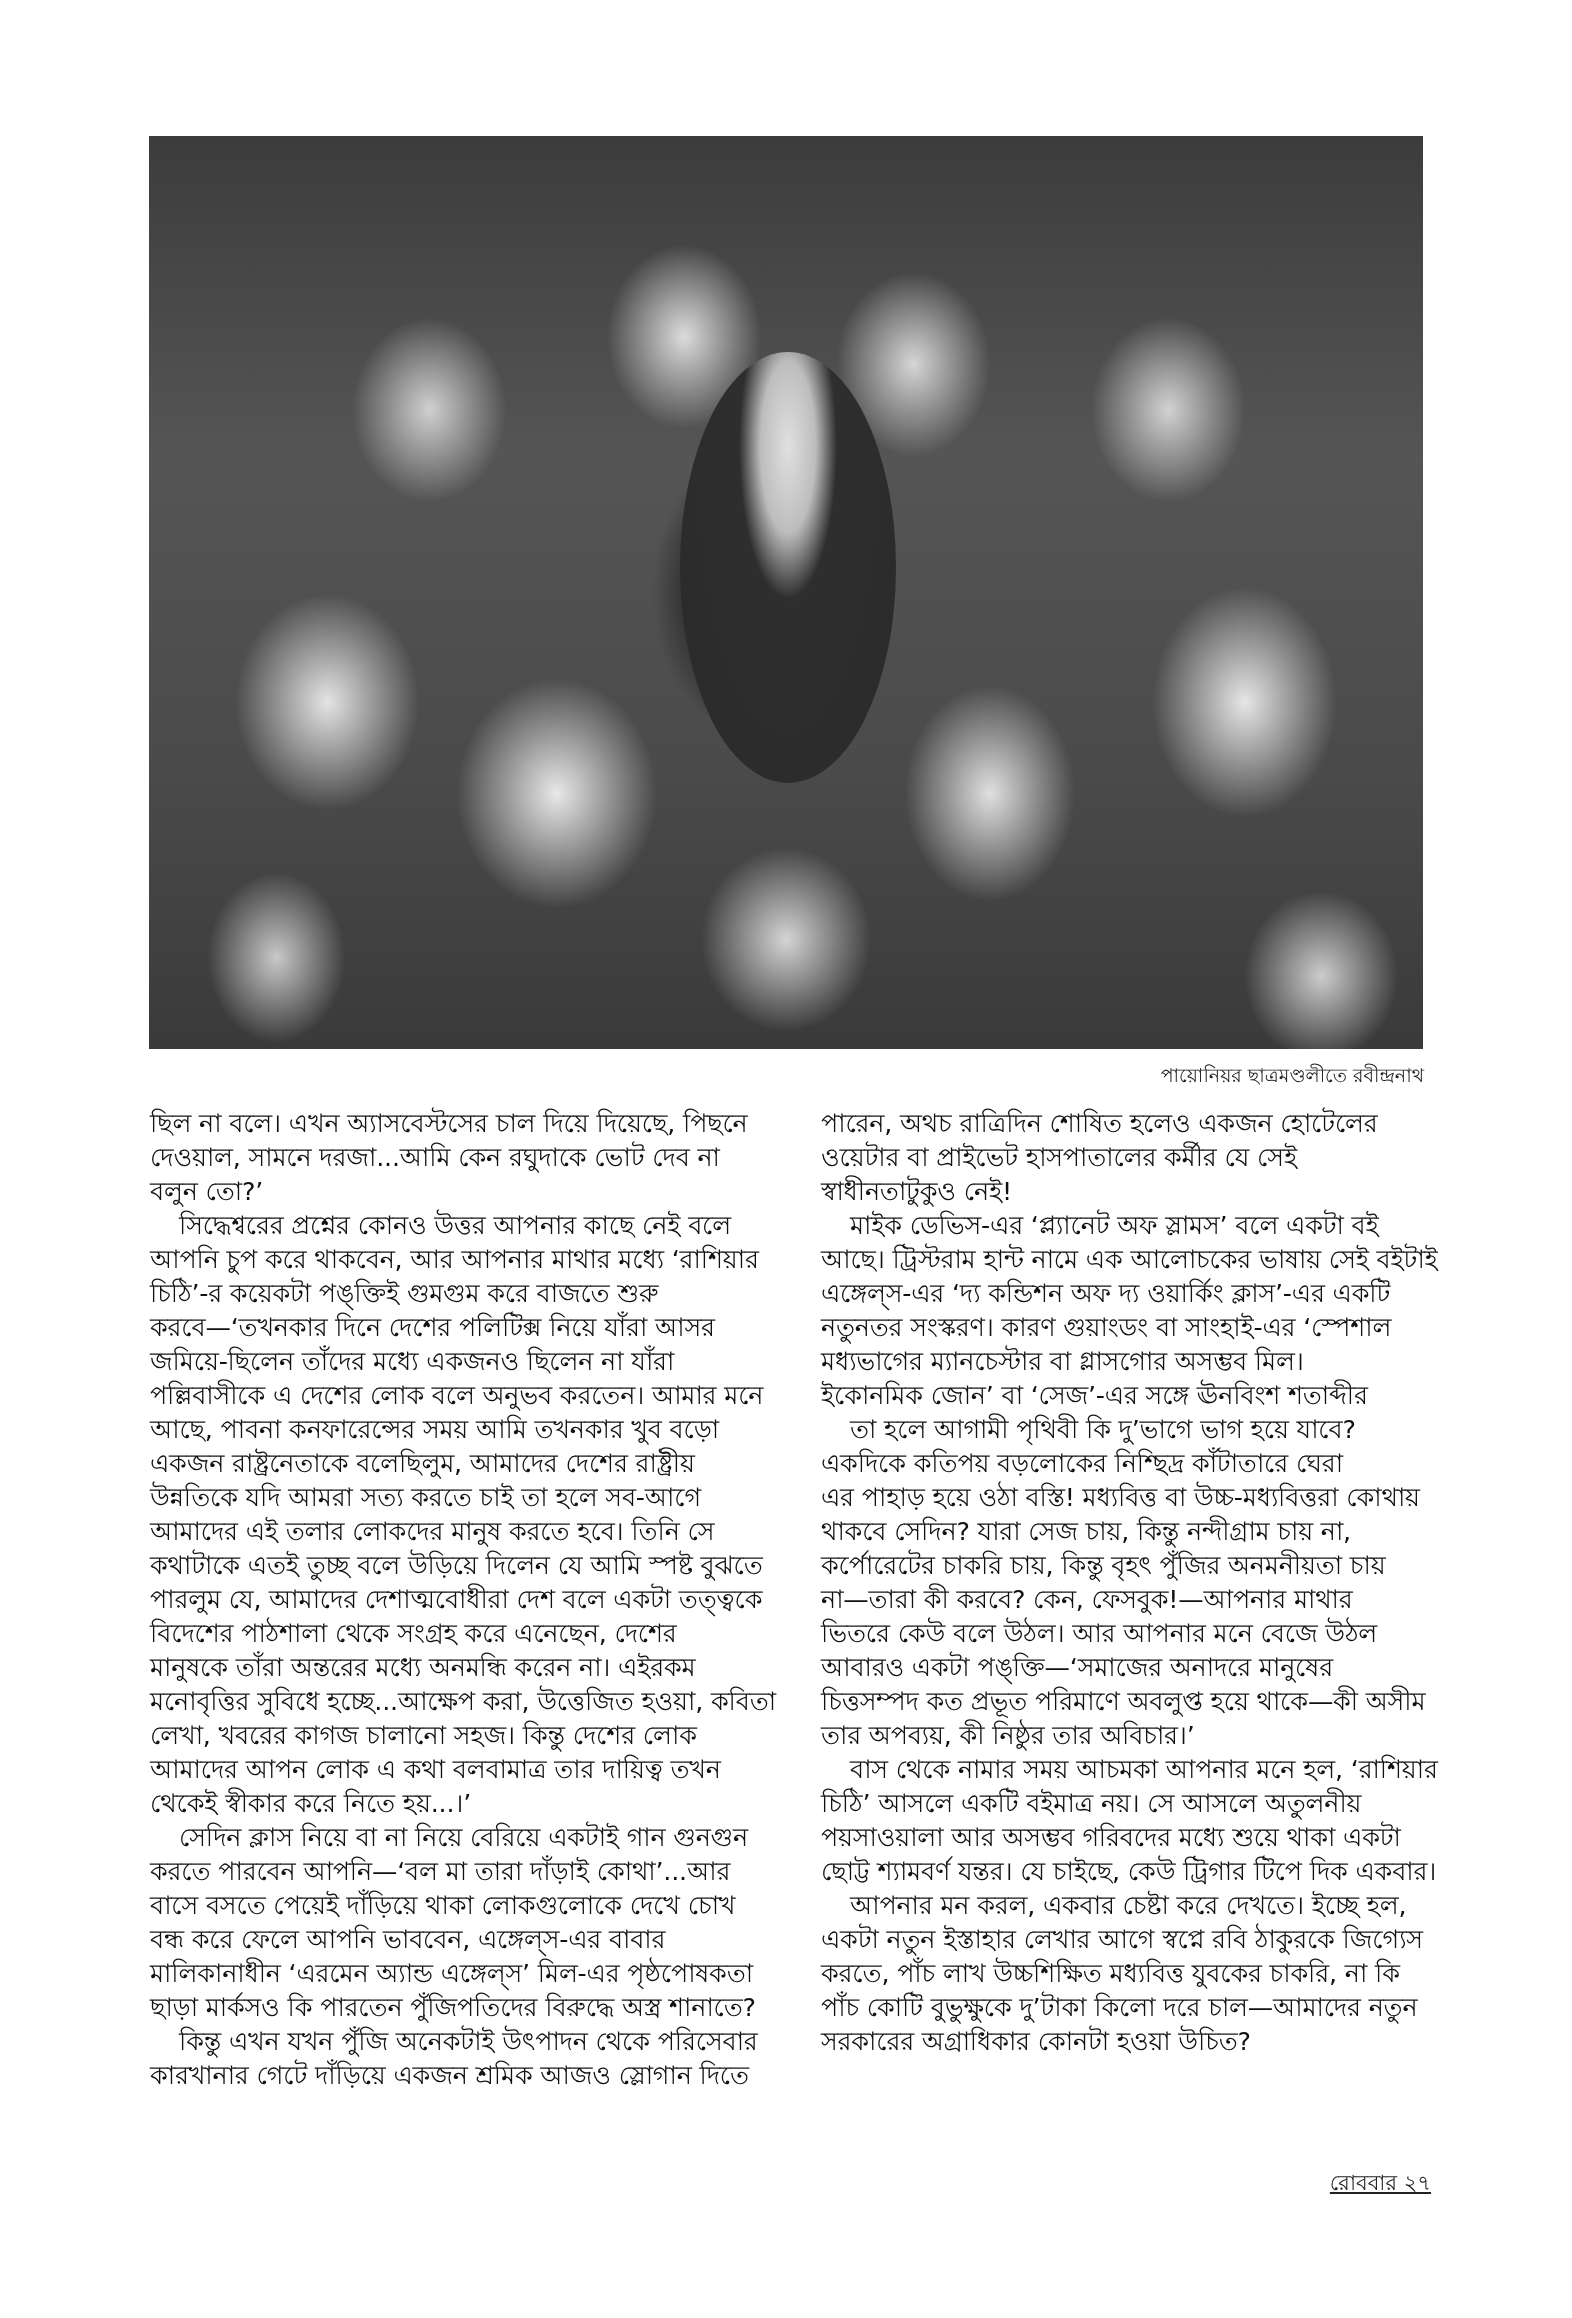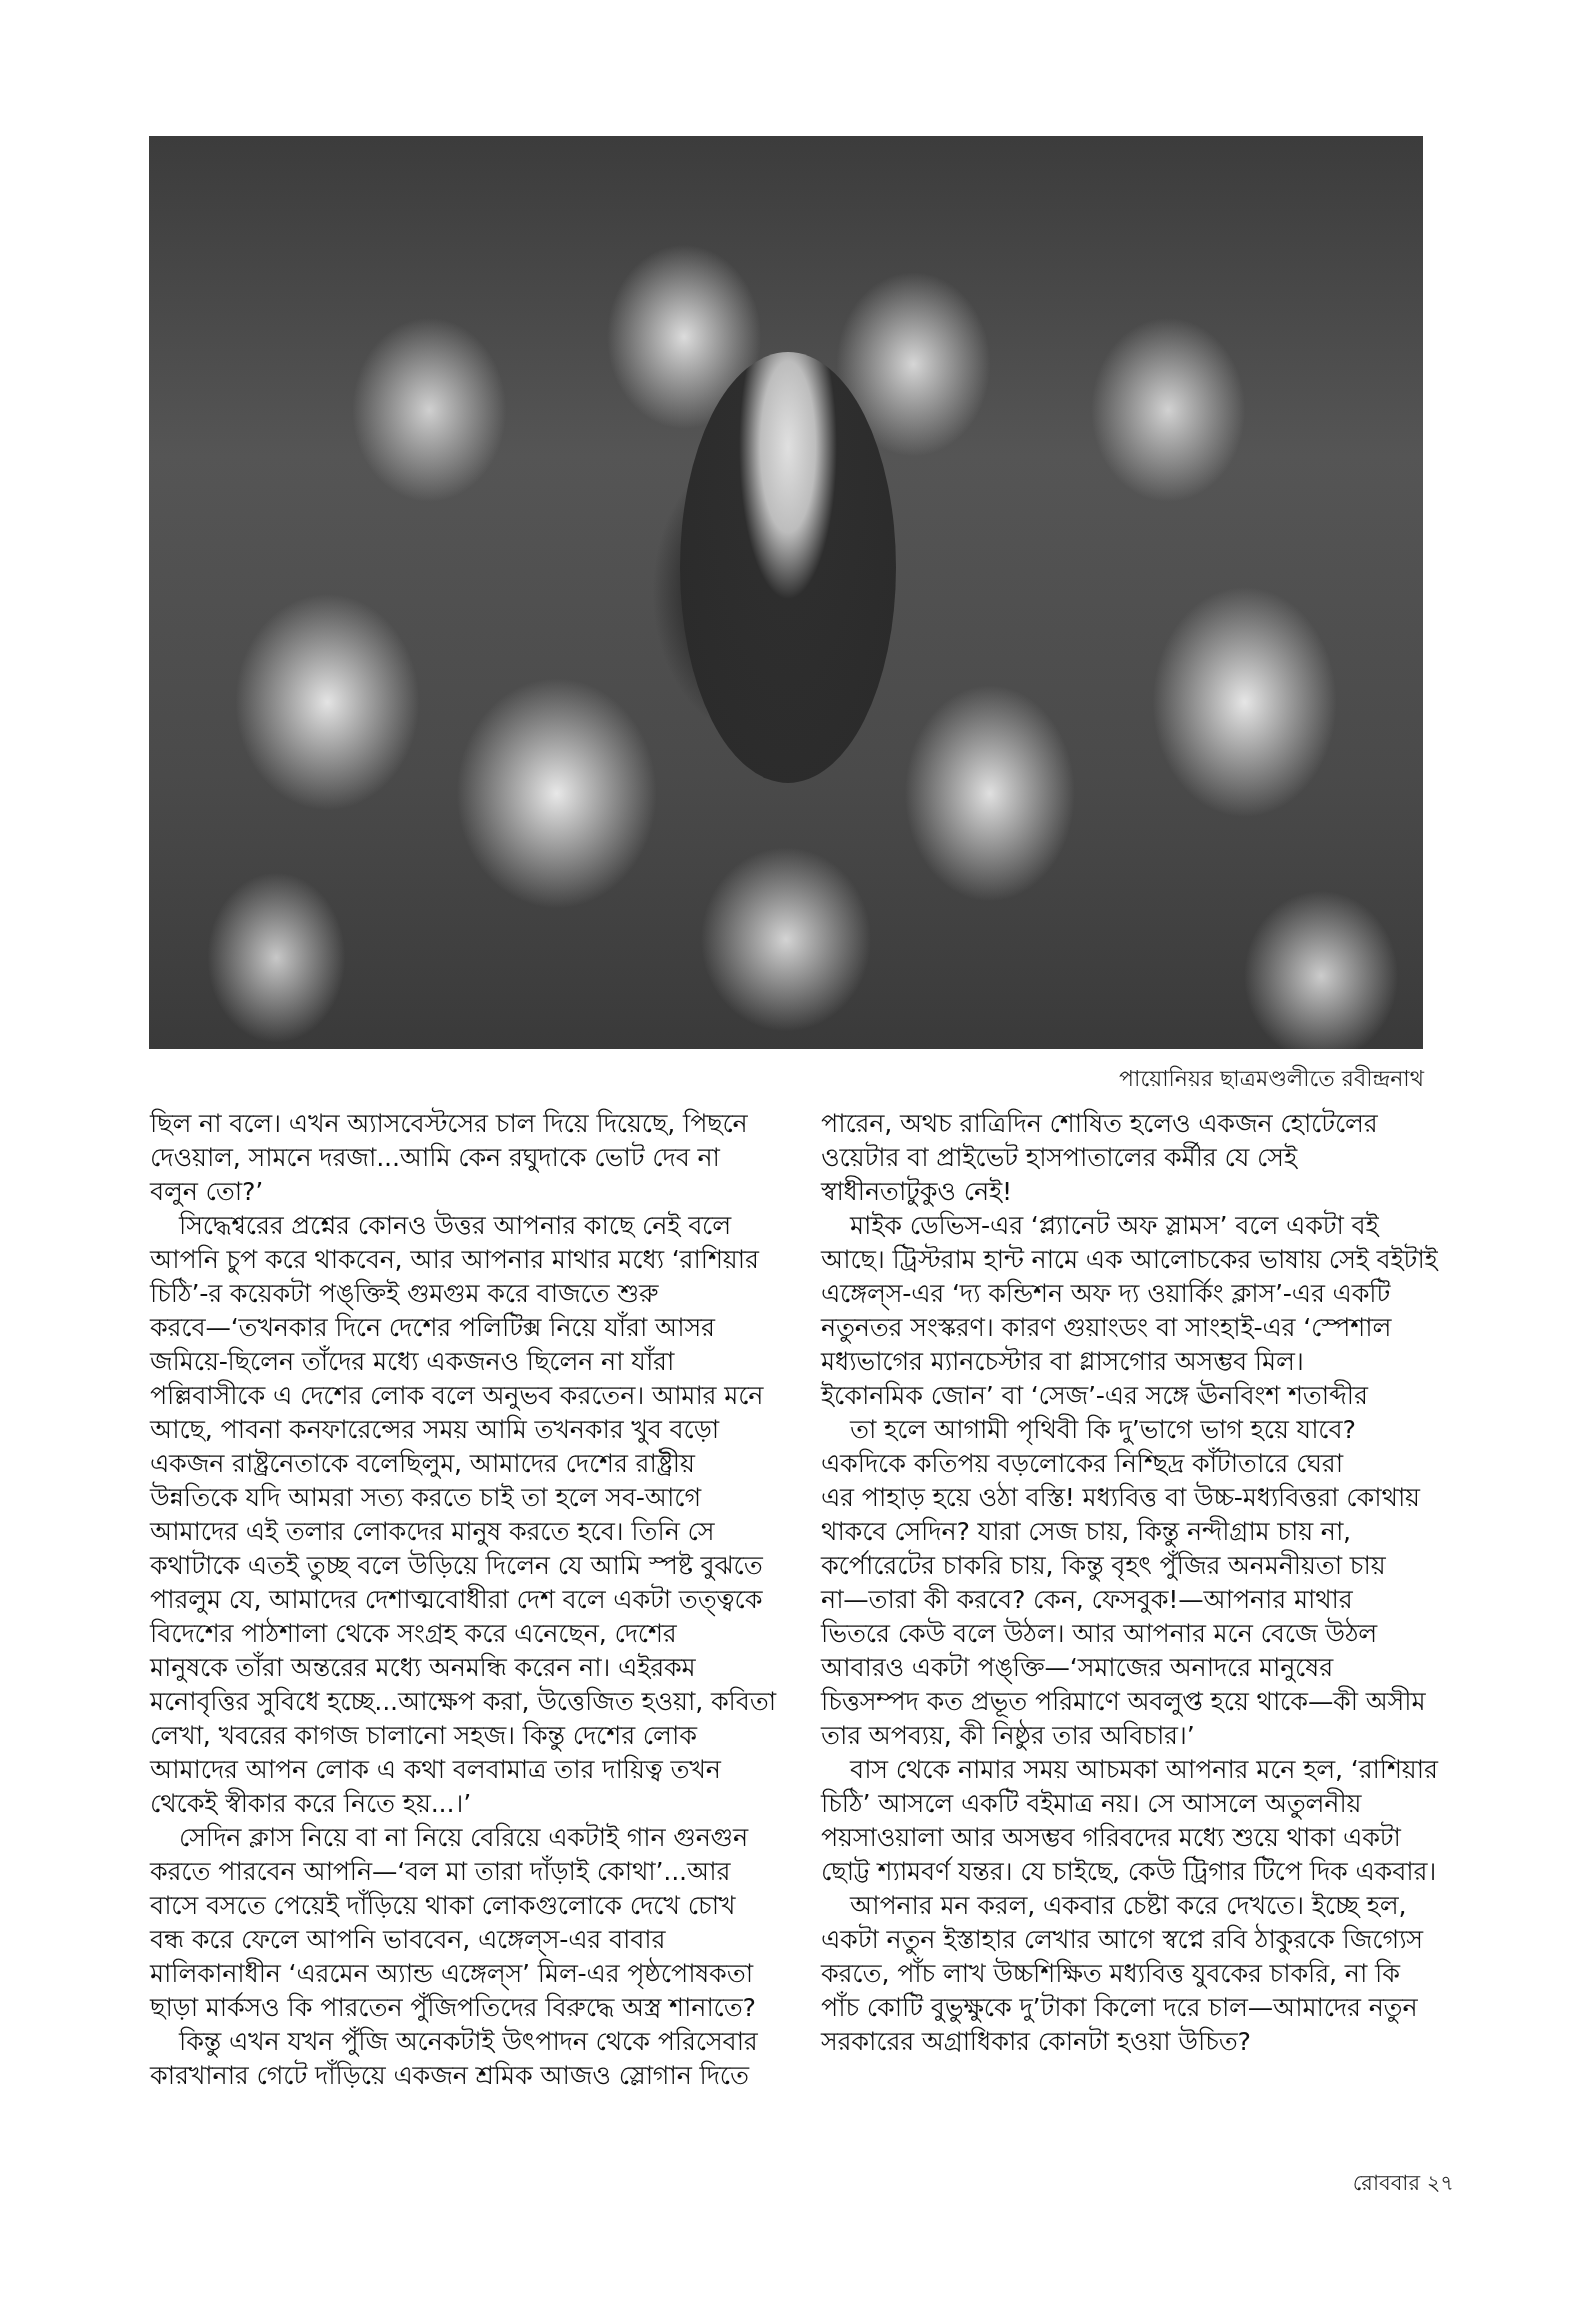--- a/index.html
+++ b/index.html
@@ -20,34 +20,35 @@
       radial-gradient(ellipse 77px 92px at 42% 22%, #dcdcdc 0%, rgba(0,0,0,0) 100%),
       radial-gradient(ellipse 77px 92px at 60% 25%, #d6d6d6 0%, rgba(0,0,0,0) 100%),
       radial-gradient(ellipse 77px 92px at 80% 30%, #d2d2d2 0%, rgba(0,0,0,0) 100%),
       radial-gradient(ellipse 69px 85px at 10% 90%, #c8c8c8 0%, rgba(0,0,0,0) 100%),
       radial-gradient(ellipse 85px 92px at 50% 88%, #d4d4d4 0%, rgba(0,0,0,0) 100%),
       radial-gradient(ellipse 77px 85px at 92% 92%, #cccccc 0%, rgba(0,0,0,0) 100%),
       linear-gradient(180deg, #3c3c3c 0%, #555555 35%, #4a4a4a 70%, #3a3a3a 100%);
   }
   .photo .figure { position: absolute; border-radius: 50%; }
   .caption {
-    position: absolute; right: 149px; top: 1061px; font-size: 22px; color: #222;
+    position: absolute; right: 149px; top: 1061px; font-size: 19px; color: #222;
     white-space: nowrap;
   }
   .column {
     position: absolute; top: 1106px;
     font-size: 25.4px; line-height: 34px; letter-spacing: -0.2px;
   }
   .col-left { left: 150px; width: 654px; }
   .col-right { left: 821px; width: 631px; }
   .line { display: block; white-space: nowrap; height: 34px; }
   .line.indent { text-indent: 29px; }
   .folio {
-    position: absolute; right: 119px; top: 2167px; font-size: 21px; color: #222;
+    position: absolute; right: 142px; top: 2167px; font-size: 21px; color: #222;
     white-space: nowrap;
+    text-decoration: underline;
   }
 </style>
 </head>
 <body>
 
 <div class="photo">
   <div class="figure" style="left:531px; top:216px; width:216px; height:431px; background:radial-gradient(ellipse at 50% 22%, #e0e0e0 0%, #bdbdbd 18%, #2e2e2e 32%, #2a2a2a 100%);"></div>
 </div>
 
 <div class="caption">পায়োনিয়র ছাত্রমণ্ডলীতে রবীন্দ্রনাথ</div>

